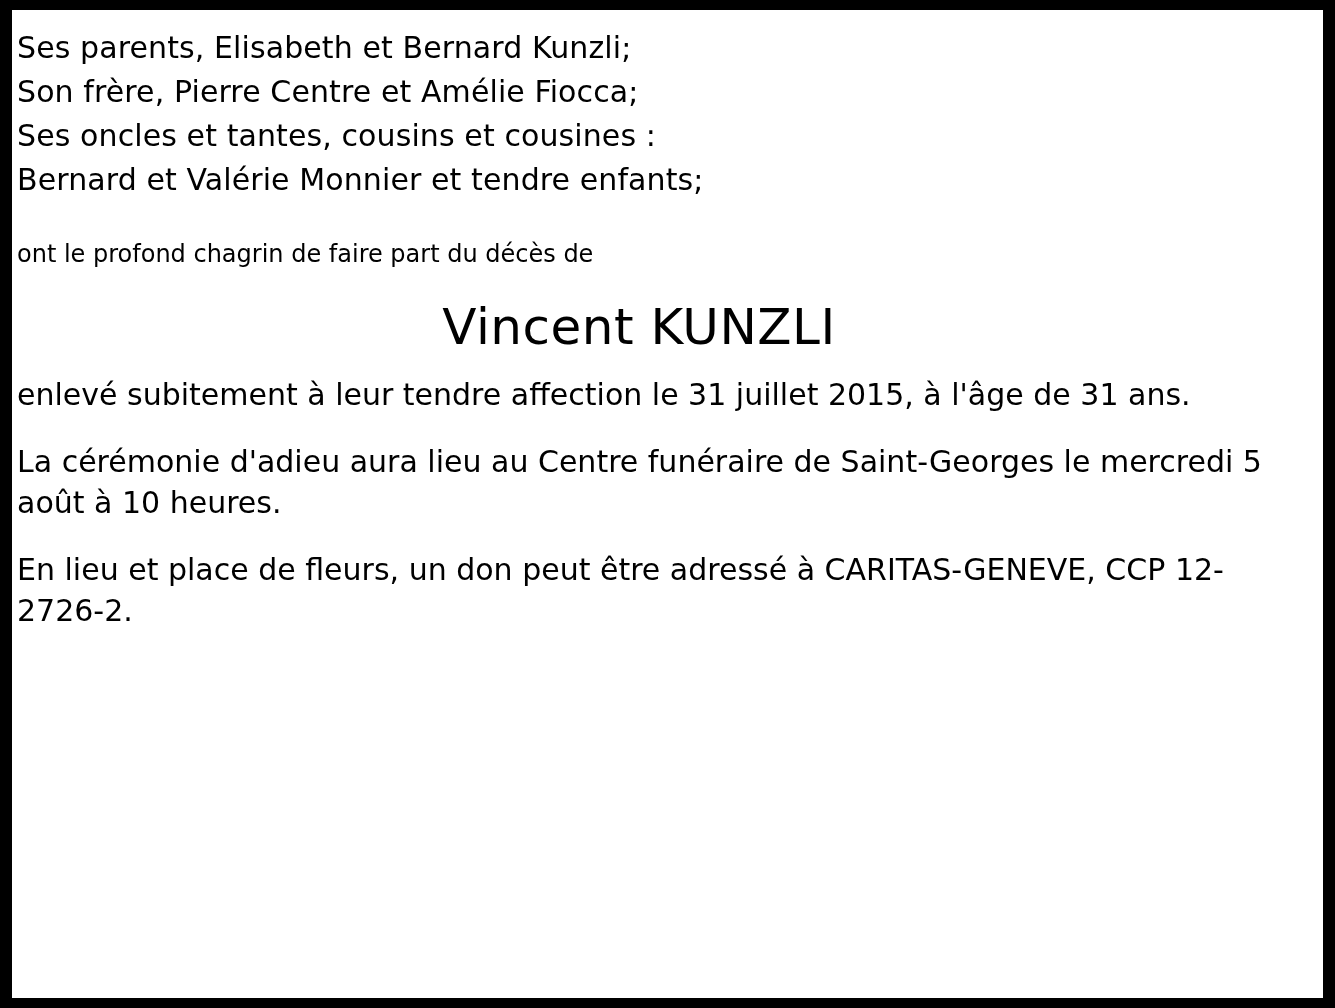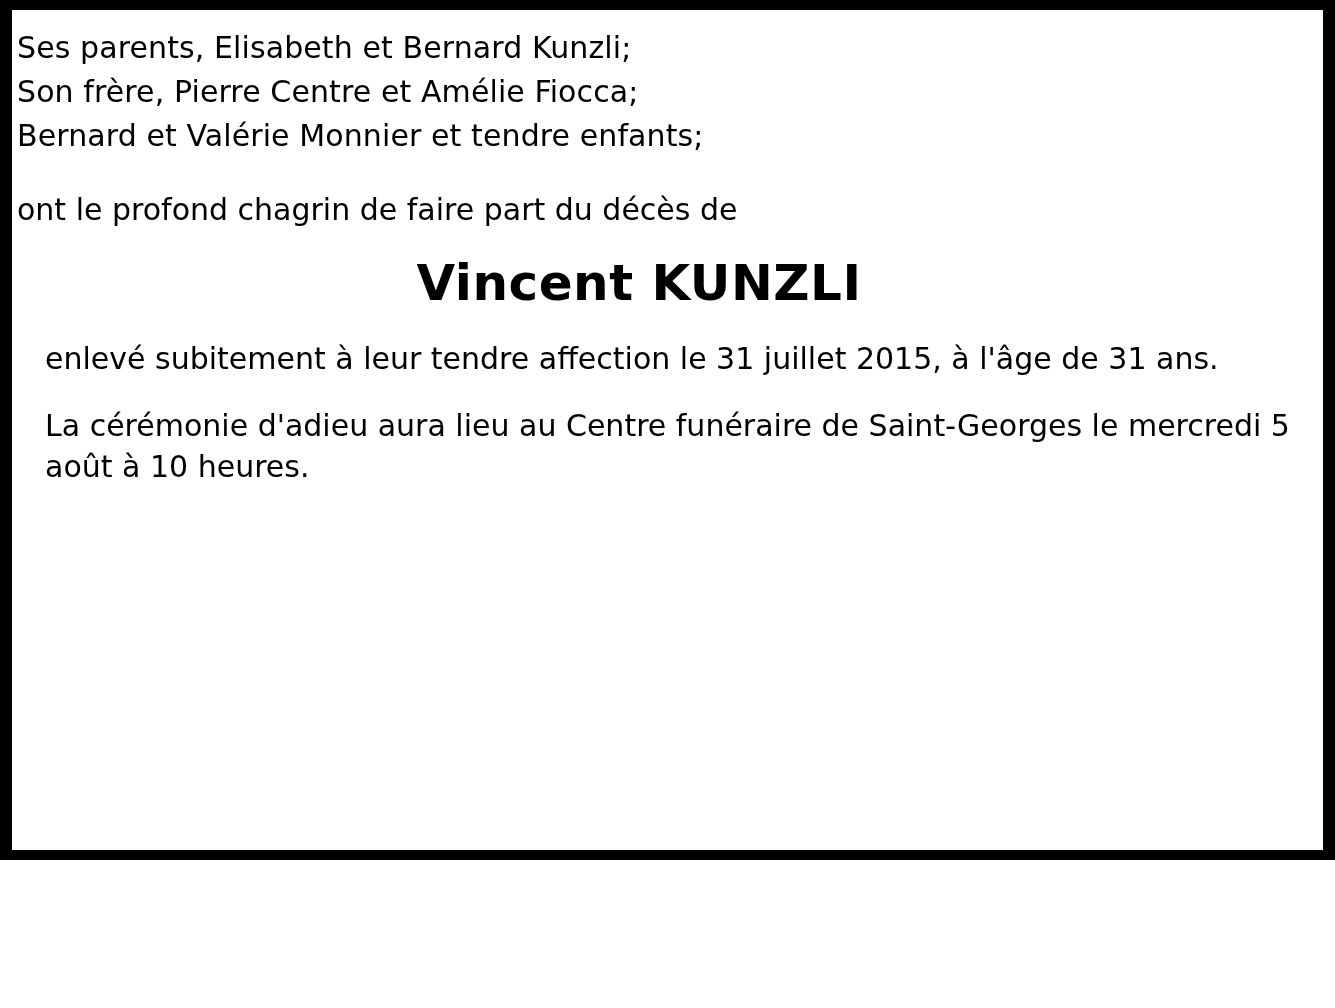--- a/index.html
+++ b/index.html
@@ -10,21 +10,21 @@
   body {
     width: 1335px;
     height: 1008px;
     font-family: "DejaVu Sans", "Liberation Sans", sans-serif;
     color: #000000;
     overflow: hidden;
   }
   .notice {
     position: relative;
     width: 1335px;
-    height: 860px;
+    height: 1008px;
     box-sizing: border-box;
     background: #3b82f6;
     border-top: 10px solid #000000;
     border-bottom: 10px solid #000000;
     border-left: 12px solid #000000;
     border-right: 12px solid #000000;
   }
   .sheet {
     position: absolute;
     left: 0;
@@ -40,56 +40,57 @@
     padding: 0;
   }
   .line {
     font-size: 30px;
     line-height: 44px;
     letter-spacing: 0.1px;
     white-space: nowrap;
   }
   .spacer-sm { height: 30px; }
   .announce {
-    font-size: 30px;
+    font-size: 24px;
     line-height: 44px;
   }
   .deceased-name {
     text-align: center;
     font-size: 50px;
-    font-weight: bold;
+    font-weight: normal;
     line-height: 62px;
     margin-top: 20px;
-    margin-bottom: 24px;
+    margin-bottom: 16px;
     letter-spacing: 0.5px;
     padding-right: 40px;
   }
   .para {
     font-size: 30px;
     line-height: 41px;
     margin-top: 26px;
-    margin-left: 28px;
   }
   .para.first { margin-top: 0; }
 </style>
 </head>
 <body>
 
 <div class="notice">
   <div class="sheet">
 
     <div class="family-block">
       <div class="line">Ses parents, Elisabeth et Bernard Kunzli;</div>
       <div class="line">Son frère, Pierre Centre et Amélie Fiocca;</div>
+      <div class="line">Ses oncles et tantes, cousins et cousines :</div>
       <div class="line">Bernard et Valérie Monnier et tendre enfants;</div>
     </div>
 
     <div class="spacer-sm"></div>
 
     <div class="announce">ont le profond chagrin de faire part du décès de</div>
 
     <div class="deceased-name">Vincent KUNZLI</div>
 
     <div class="para first">enlevé subitement à leur tendre affection le 31 juillet 2015, à l'âge de 31 ans.</div>
     <div class="para">La cérémonie d'adieu aura lieu au Centre funéraire de Saint-Georges le mercredi 5 août à 10 heures.</div>
+    <div class="para">En lieu et place de fleurs, un don peut être adressé à CARITAS-GENEVE, CCP 12-2726-2.</div>
 
   </div>
 </div>
 
 </body></html>

